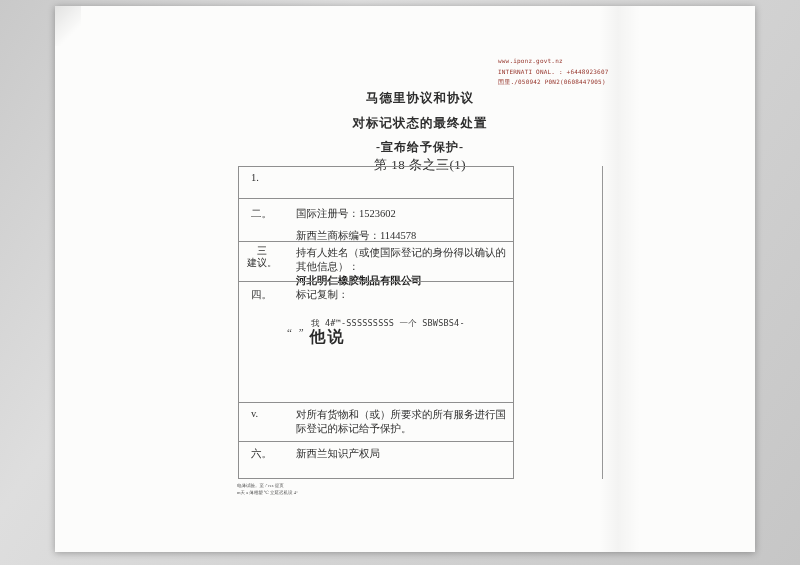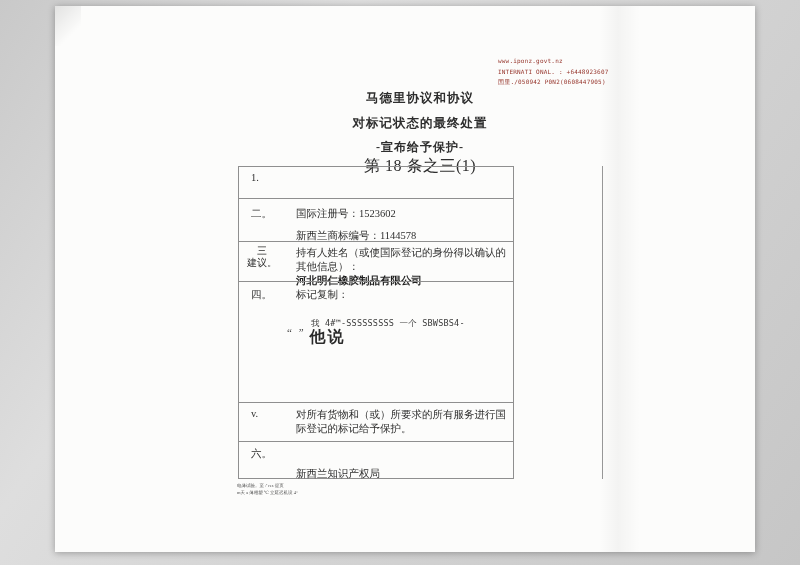--- a/index.html
+++ b/index.html
@@ -44,21 +44,21 @@
   .titles {
     position: absolute;
     left: 238px; top: 0;
     width: 364px;
     text-align: center;
   }
   .title-line { position: absolute; width: 100%; font-weight: bold; font-size: 12.5px; letter-spacing: 1px; }
   .t1 { top: 90px; }
   .t2 { top: 115px; }
   .t3 { top: 139px; font-size: 12px; }
-  .t-rule { top: 156px; font-weight: normal; font-size: 16px; letter-spacing: 0.5px; }
+  .t-rule { top: 156px; font-weight: normal; font-size: 13px; letter-spacing: 0.5px; }
   .trow {
     position: absolute;
     left: 238px;
     width: 276px;
     border: 1px solid #8f8f8f;
     box-sizing: border-box;
   }
   .row-label {
     position: absolute;
     left: 12px; top: 5px;
@@ -168,21 +168,21 @@
   </div>
 
   <div class="trow" style="top:402px; height:40px;">
     <div class="row-label">v.</div>
     <div class="row-content">对所有货物和（或）所要求的所有服务进行国际登记的标记给予保护。</div>
   </div>
 
   <div class="trow" style="top:441px; height:38px;">
     <div class="row-label">六。</div>
     <div class="row-content">
-      <div style="margin-top:20px;">新西兰知识产权局</div>
+      <div style="margin-top:0;">新西兰知识产权局</div>
     </div>
   </div>
 
   <div class="right-border"></div>
 
   <div class="footnote">
     <div>电薄试验。至 /' res 提页</div>
     <div>m天 a 薄相塑 ℃ 立延迟机设 4°</div>
   </div>
 </div>

